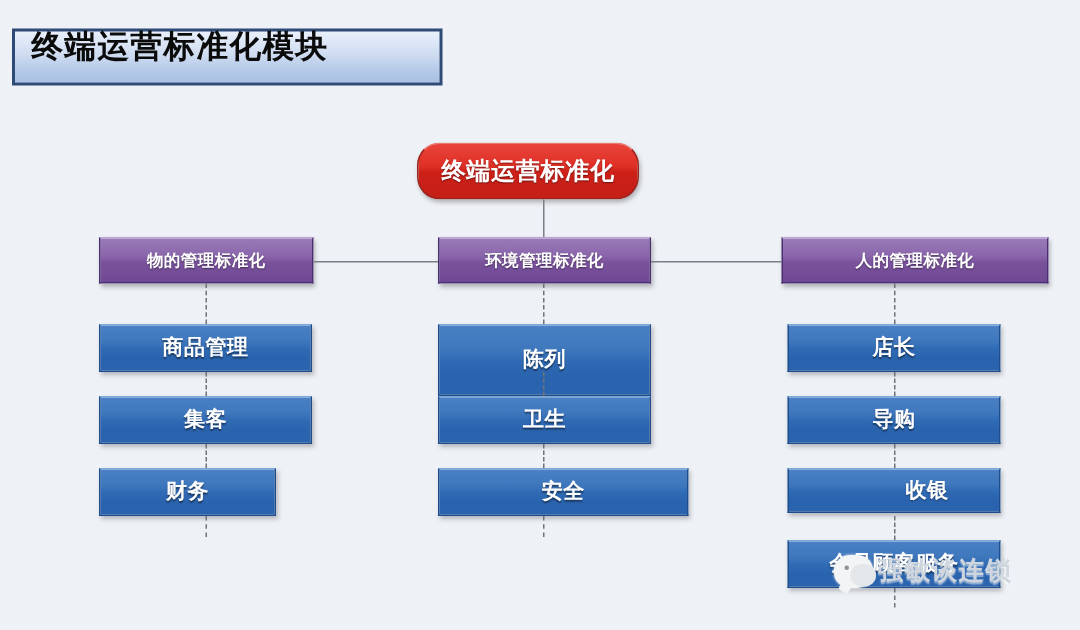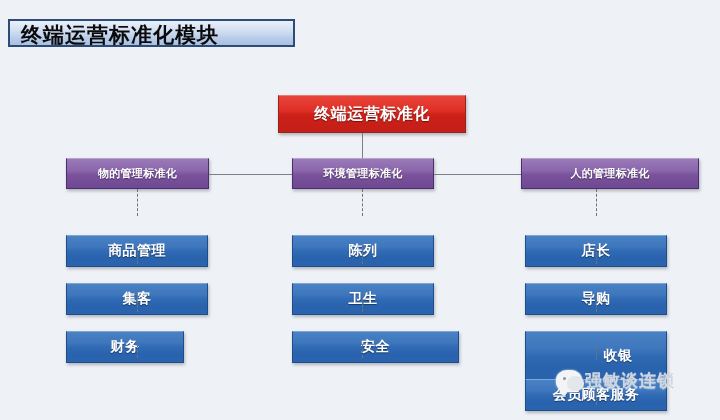--- a/index.html
+++ b/index.html
@@ -6,25 +6,25 @@
   body{
     width:720px;height:420px;overflow:hidden;
     background:#eef1f5;
     font-family:"Liberation Sans","DejaVu Sans",sans-serif;
     position:relative;
   }
   #canvas{position:relative;width:720px;height:420px;}
 
   
   .title-box{
-    position:absolute;left:8px;top:19px;width:287px;height:28px;
+    position:absolute;left:8px;top:19px;width:287px;height:38px;
     border:2px solid #2e4a77;
     background:linear-gradient(to bottom,#e9f0fb 0%,#cfdcf1 45%,#b9cdea 70%,#a7c0e2 100%);
     box-sizing:border-box;
-    display:flex;align-items:flex-end;
+    display:flex;align-items:flex-start;
   }
   .title-text{
     font-size:21px;font-weight:bold;color:#0b0b0b;
     letter-spacing:1px;padding-left:11px;line-height:1;
     white-space:nowrap;
   }
 
   
   .node{
     position:absolute;box-sizing:border-box;
@@ -45,21 +45,21 @@
     border:1px solid #4b2e70;
     border-top:1px solid #bba3d0;
     box-shadow:1px 2px 3px rgba(60,60,70,.35);
     font-size:11px;letter-spacing:.3px;
   }
   .node-blue{
     background:linear-gradient(to bottom,#4a81c4 0%,#3f77bd 35%,#2f6ab4 52%,#2a63ad 75%,#2b64ae 100%);
     border:1px solid #1e4d8c;
     border-top:1px solid #7ba6d8;
     box-shadow:1px 2px 3px rgba(60,60,70,.32);
-    font-size:14px;letter-spacing:.4px;margin-top:19px;
+    font-size:14px;letter-spacing:.4px;
   }
 
   
   .ln-v-solid{position:absolute;width:1px;background:#7b7f86;}
   .ln-h-solid{position:absolute;height:1px;background:#7b7f86;}
   .ln-v-dash{
     position:absolute;width:0;
     border-left:1px dashed #6f7379;
   }
 
@@ -95,21 +95,21 @@
 </style>
 </head>
 <body>
 
 <div id="canvas">
 
   <div class="title-box">
     <span class="title-text">终端运营标准化模块</span>
   </div>
 
-  <div class="node node-red" style="left:278px;top:95px;width:188px;height:38px;">
+  <div class="node node-red" style="left:278px;top:95px;width:148px;height:38px;border-radius:15px;">
     <span>终端运营标准化</span>
   </div>
 
   <div class="ln-v-solid" style="left:362px;top:133px;height:25px;"></div>
 
   <div class="node node-purple" style="left:66px;top:158px;width:143px;height:31px;">
     <span>物的管理标准化</span>
   </div>
 
   <div class="node node-purple" style="left:292px;top:158px;width:142px;height:31px;">
@@ -133,21 +133,21 @@
     <span>集客</span>
   </div>
 
   <div class="ln-v-dash" style="left:137px;top:296px;height:16px;"></div>
   <div class="node node-blue" style="left:66px;top:312px;width:118px;height:32px;">
     <span>财务</span>
   </div>
   <div class="ln-v-dash" style="left:137px;top:344px;height:14px;"></div>
 
   <div class="ln-v-dash" style="left:362px;top:189px;height:27px;"></div>
-  <div class="node node-blue" style="left:292px;top:216px;width:142px;height:32px;align-items:center;">
+  <div class="node node-blue" style="left:292px;top:216px;width:142px;height:48px;align-items:center;">
     <span>陈列</span>
   </div>
 
   <div class="ln-v-dash" style="left:362px;top:248px;height:16px;"></div>
   <div class="node node-blue" style="left:292px;top:264px;width:142px;height:32px;">
     <span>卫生</span>
   </div>
 
   <div class="ln-v-dash" style="left:362px;top:296px;height:16px;"></div>
   <div class="node node-blue" style="left:292px;top:312px;width:167px;height:32px;">
@@ -159,21 +159,21 @@
   <div class="node node-blue" style="left:525px;top:216px;width:142px;height:32px;">
     <span>店长</span>
   </div>
 
   <div class="ln-v-dash" style="left:596px;top:248px;height:16px;"></div>
   <div class="node node-blue" style="left:525px;top:264px;width:142px;height:32px;">
     <span>导购</span>
   </div>
 
   <div class="ln-v-dash" style="left:596px;top:296px;height:16px;"></div>
-  <div class="node node-blue" style="left:525px;top:312px;width:142px;height:49px;padding-left:44px;">
+  <div class="node node-blue" style="left:525px;top:312px;width:142px;height:30px;padding-left:44px;">
     <span>收银</span>
   </div>
 
   <div class="ln-v-dash" style="left:596px;top:344px;height:16px;"></div>
   <div class="node node-blue" style="left:525px;top:360px;width:142px;height:32px;">
     <span>会员顾客服务</span>
   </div>
   <div class="ln-v-dash" style="left:596px;top:392px;height:13px;"></div>
 
   <div class="watermark">

